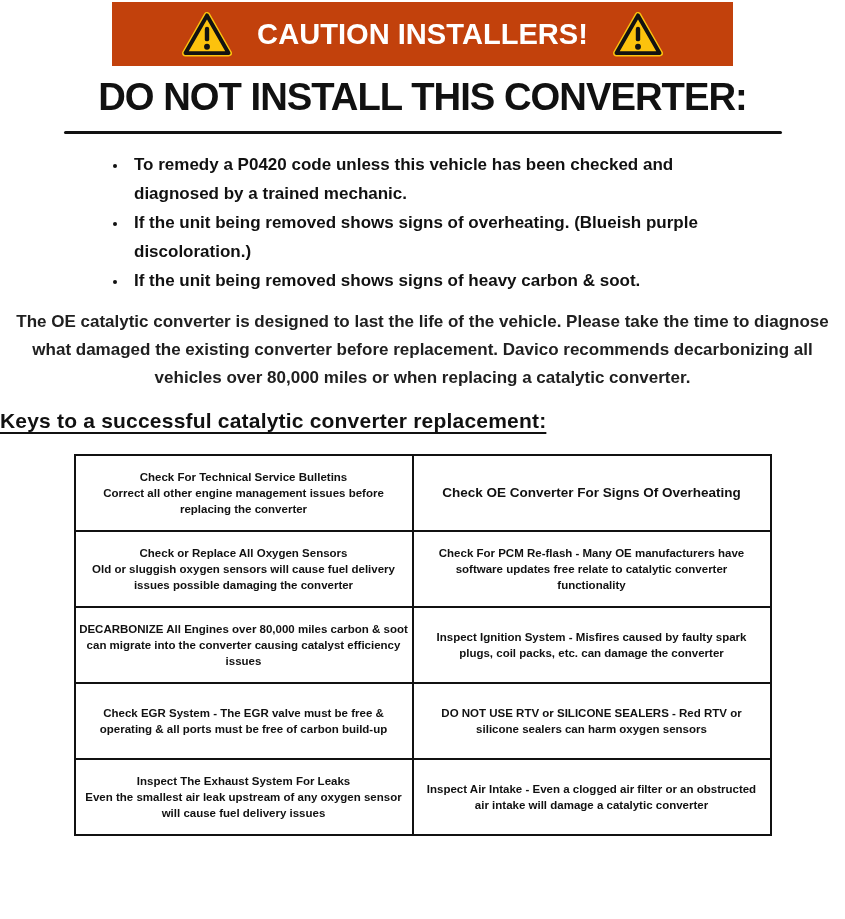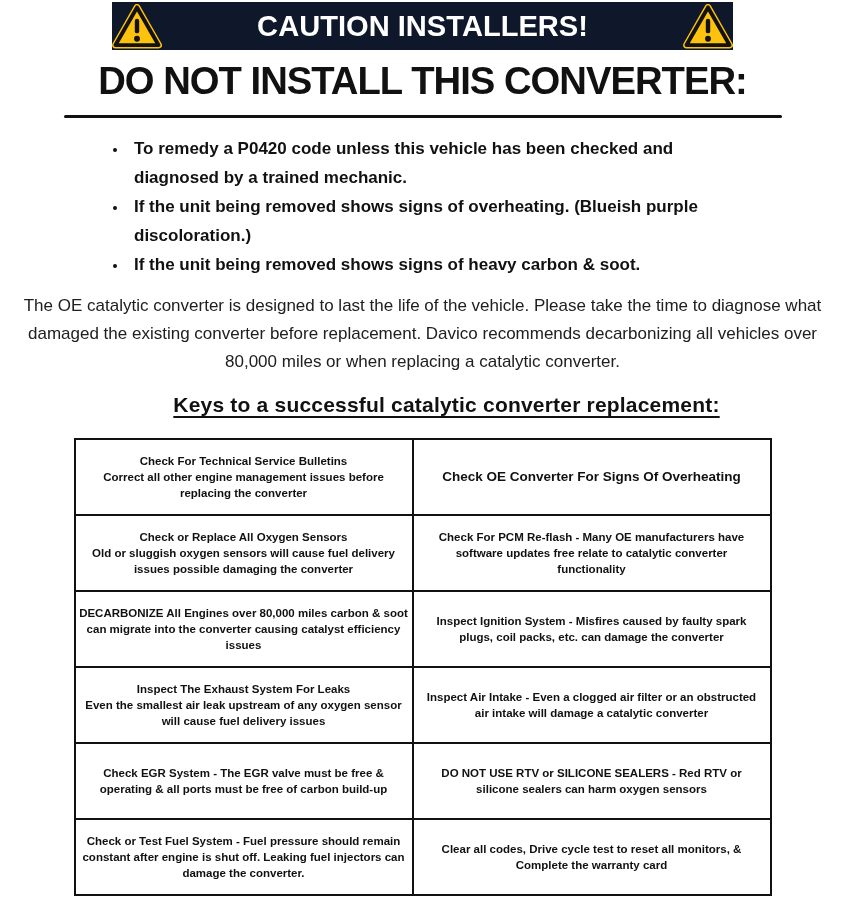--- a/index.html
+++ b/index.html
@@ -13,26 +13,26 @@
     width: 845px;
     height: 919px;
     margin: 0 auto;
     background: #ffffff;
     overflow: hidden;
   }
 
   
   .banner {
     width: 621px;
-    height: 48px;
+    height: 64px;
     margin: 2px auto 0 auto;
-    background: #0f172a;
+    background: #c2410c;
     display: flex;
     align-items: center;
-    justify-content: space-between;
+    justify-content: center;
     gap: 20px;
   }
   .banner-title {
     color: #ffffff;
     font-weight: bold;
     font-size: 30px;
     letter-spacing: 0px;
     transform: scaleX(0.97);
     white-space: nowrap;
   }
@@ -72,33 +72,31 @@
     padding-left: 6px;
   }
   .warning-list li::marker { font-size: 13px; }
 
   
   .intro-paragraph {
     width: 822px;
     margin: 13px auto 0 auto;
     text-align: center;
     font-size: 17px;
-    font-weight: normal;
+    font-weight: bold;
     line-height: 28px;
     color: #202020;
   }
 
   
   .keys-heading {
     margin: 17px auto 21px auto;
-    text-align: center;
     font-size: 21px;
     font-weight: bold;
     letter-spacing: 0.2px;
-    padding-left: 48px;
   }
   .keys-heading span {
     text-decoration: underline;
     text-decoration-thickness: 2px;
     text-underline-offset: 4px;
   }
 
   
   .keys-table {
     width: 696px;
@@ -168,28 +166,24 @@
         <tr>
           <td class="col-left">Check or Replace All Oxygen Sensors
 Old or sluggish oxygen sensors will cause fuel delivery issues possible damaging the converter</td>
           <td class="col-right">Check For PCM Re-flash - Many OE manufacturers have software updates free relate to catalytic converter functionality</td>
         </tr>
         <tr>
           <td class="col-left">DECARBONIZE All Engines over 80,000 miles carbon &amp; soot can migrate into the converter causing catalyst efficiency issues</td>
           <td class="col-right">Inspect Ignition System - Misfires caused by faulty spark plugs, coil packs, etc. can damage the converter</td>
         </tr>
         <tr>
-          <td class="col-left">Inspect The Exhaust System For Leaks
-Even the smallest air leak upstream of any oxygen sensor will cause fuel delivery issues</td>
-          <td class="col-right">Inspect Air Intake - Even a clogged air filter or an obstructed air intake will damage a catalytic converter</td>
-        </tr>
-        <tr>
           <td class="col-left">Check EGR System - The EGR valve must be free &amp; operating &amp; all ports must be free of carbon build-up</td>
           <td class="col-right">DO NOT USE RTV or SILICONE SEALERS - Red RTV or silicone sealers can harm oxygen sensors</td>
         </tr>
         <tr>
-          <td class="col-left">Check or Test Fuel System - Fuel pressure should remain constant after engine is shut off.  Leaking fuel injectors can damage the converter.</td>
-          <td class="col-right">Clear all codes,  Drive cycle test to reset all monitors, &amp; Complete the warranty card</td>
+          <td class="col-left">Inspect The Exhaust System For Leaks
+Even the smallest air leak upstream of any oxygen sensor will cause fuel delivery issues</td>
+          <td class="col-right">Inspect Air Intake - Even a clogged air filter or an obstructed air intake will damage a catalytic converter</td>
         </tr>
       </tbody>
   </table>
 
 </div>
 
 </body></html>

